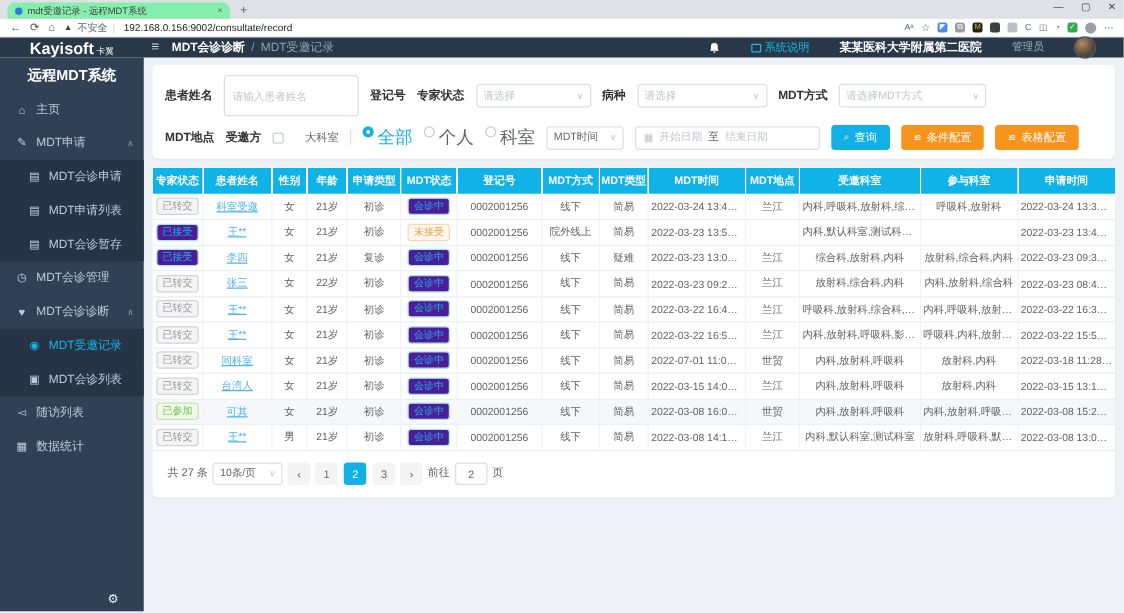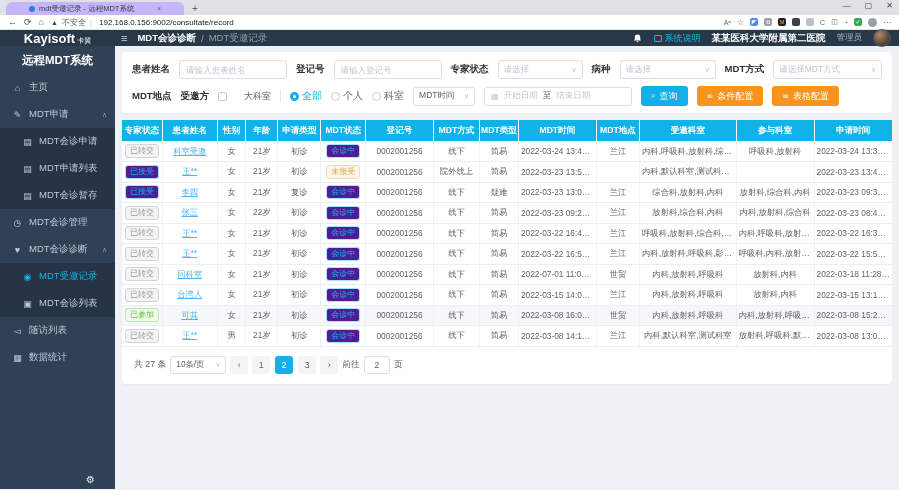--- a/index.html
+++ b/index.html
@@ -1,19 +1,19 @@
 <!DOCTYPE html>
 <html><head>
 <meta charset="utf-8">
 <style>
 *{box-sizing:border-box;margin:0;padding:0}
 html,body{width:899px;height:490px;overflow:hidden;font-family:"Liberation Sans","DejaVu Sans",sans-serif;background:#eef1f5}
 
 .tabstrip{height:15px;background:#dee1e6;display:flex;align-items:flex-end;padding-left:6px;position:relative}
-.tab{background:#c4b5fd;border-radius:6px 6px 0 0;height:13px;width:178px;display:flex;align-items:center;gap:4px;padding:0 23px;font-size:7.5px;color:#3c4043;white-space:nowrap;overflow:hidden}
+.tab{background:#86efac;border-radius:6px 6px 0 0;height:13px;width:178px;display:flex;align-items:center;gap:4px;padding:0 6px;font-size:7.5px;color:#3c4043;white-space:nowrap;overflow:hidden}
 .fav{width:6px;height:6px;border-radius:50%;background:#2a7de1;flex:none}
 .tab .x{margin-left:auto;color:#5f6368;font-size:7px}
 .newtab{font-size:10px;color:#5f6368;margin:0 0 1px 8px}
 .winctl{position:absolute;right:6px;top:1px;display:flex;gap:14px;font-size:8px;color:#444;align-items:center}
 .addressbar{height:15px;background:#fff;display:flex;align-items:center;padding:0 8px;gap:7px;font-size:8px;color:#5f6368;border-bottom:1px solid #e3e5e8}
 .navic{font-size:9px;color:#555}
 .sec{display:flex;align-items:center;gap:4px;color:#5f6368}
 .sec .tri{font-size:7px;color:#444}
 .urltxt{color:#202124;flex:1;white-space:nowrap;overflow:hidden}
 .extrow{display:flex;align-items:center;gap:6px}
@@ -21,21 +21,21 @@
 .avatar-sm{width:9px;height:9px;border-radius:50%;background:#9aa0a6}
 
 .appheader{height:16px;background:#283848;display:flex;align-items:center;color:#fff}
 .logo{width:115px;flex:none;display:flex;align-items:baseline;justify-content:center;gap:2px}
 .logo b{font-size:13px;font-weight:bold;letter-spacing:0}
 .logo i{font-style:normal;font-size:7px}
 .burger{color:#cfd8e0;font-size:11px;margin:0 10px 0 6px}
 .crumb{font-size:9.5px;display:flex;gap:5px;align-items:center}
 .crumb .c1{color:#fff;font-weight:bold}
 .crumb .sep,.crumb .c2{color:#93a1ae}
-.hright{margin-left:auto;display:flex;align-items:center;gap:11px;padding-right:8px}
+.hright{margin-left:auto;display:flex;align-items:center;gap:24px;padding-right:22px}
 .bell{width:11px;height:11px}
 .syshelp{color:#18b8ea;font-size:9px;display:flex;align-items:center;gap:3px}
 .syshelp .mon{display:inline-block;width:8px;height:7px;border:1px solid #18b8ea;border-radius:1px}
 .hosp{font-size:9.5px;font-weight:bold;color:#fff}
 .role{font-size:8.5px;color:#9fb0bd}
 .avatar{width:18px;height:18px;border-radius:50%;background:radial-gradient(circle at 35% 30%,#b08968,#5a4634 60%,#2c3744);border:1px solid #44586b}
 
 .shell{display:flex;height:443px}
 .sidebar{width:115px;flex:none;background:#304156;position:relative;color:#bfcbd9}
 .sidetitle{font-size:11.5px;font-weight:bold;color:#fff;text-align:center;padding:7px 0 6px}
@@ -45,29 +45,29 @@
 .mic{font-size:9px;width:11px;text-align:center;flex:none}
 .caret{margin-left:auto;font-size:7px;color:#8d9aa8}
 .gear{position:absolute;bottom:4px;right:20px;color:#e6ecf2;font-size:10px}
 .main{flex:1;padding:6px 7px;overflow:hidden}
 
 .card{background:#fff;border-radius:4px;box-shadow:0 1px 2px rgba(0,0,0,.04)}
 .filters{padding:8px 10px 7px}
 .frow{display:flex;align-items:center;gap:9px;flex-wrap:nowrap}
 .frow+.frow{margin-top:7px}
 .flabel{font-size:9.5px;font-weight:bold;color:#303133;white-space:nowrap}
-.inp{height:19px;border:1px solid #dcdfe6;border-radius:3px;font-size:8.5px;color:#606266;padding:0 6px;font-family:inherit}
+.inp{height:33px;border:1px solid #dcdfe6;border-radius:3px;font-size:8.5px;color:#606266;padding:0 6px;font-family:inherit}
 .inp::placeholder{color:#c0c4cc}
 .sel{height:19px;border:1px solid #dcdfe6;border-radius:3px;display:flex;align-items:center;justify-content:space-between;padding:0 5px;font-size:8.5px;color:#c0c4cc;background:#fff}
 .sel .ph{white-space:nowrap;overflow:hidden}
 .sel .dn{font-size:7px;color:#c0c4cc;margin-left:4px}
 .ckbox{width:9px;height:9px;border:1px solid #c8ccd4;border-radius:2px;display:inline-block;background:#fff}
 .cklab{font-size:9px;color:#606266;margin-left:17px}
 .vdiv{width:1px;height:12px;background:#e0e3e8}
-.radio{display:flex;align-items:center;gap:3px;font-size:10px;color:#606266}
+.radio{display:flex;gap:3px;font-size:14px;color:#606266}
 .rdot{width:9px;height:9px;border-radius:50%;border:1px solid #c8ccd4;background:#fff;display:inline-block}
 .radio.on .rdot{border:3px solid #13b0e8;background:#fff}
 .radio.on{color:#13b0e8}
 .daterange{height:19px;border:1px solid #dcdfe6;border-radius:3px;display:flex;align-items:center;gap:5px;padding:0 6px;font-size:8.5px;color:#c0c4cc;width:148px}
 .daterange .cal{font-size:8px;color:#c0c4cc}
 .daterange .to{color:#606266}
 .btn{height:20px;border:none;border-radius:3px;font-size:9px;color:#fff;padding:0 10px;display:flex;align-items:center;gap:4px;font-family:inherit;white-space:nowrap}
 .btn .bic{font-size:8px}
 .btn-cyan{background:#13b0e8}
 .btn-orange{background:#f7941e}
@@ -214,21 +214,20 @@
     <span class="gear">⚙</span>
   </div>
 
   <div class="main">
 
     <div class="card filters">
       <div class="frow">
         <span class="flabel">患者姓名</span>
         <input class="inp" style="width: 108px;" placeholder="请输入患者姓名">
         <span class="flabel">登记号</span>
-        <input class="inp" style="width: 108px;" placeholder="请输入登记号">
         <span class="flabel">专家状态</span>
         <span class="sel" style="width:92px">
             <span class="ph">请选择</span>
             <span class="dn">∨</span>
           </span>
         <span class="flabel">病种</span>
         <span class="sel" style="width:104px">
             <span class="ph">请选择</span>
             <span class="dn">∨</span>
           </span>

